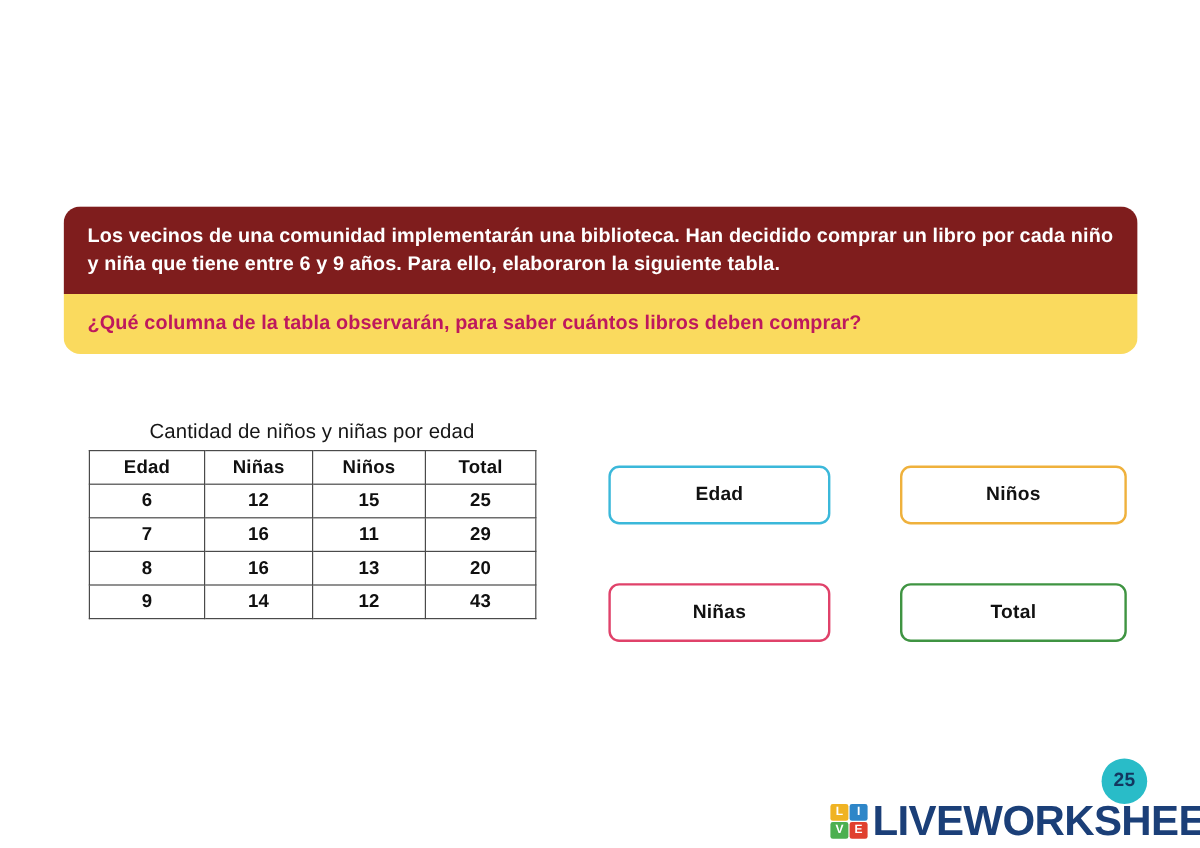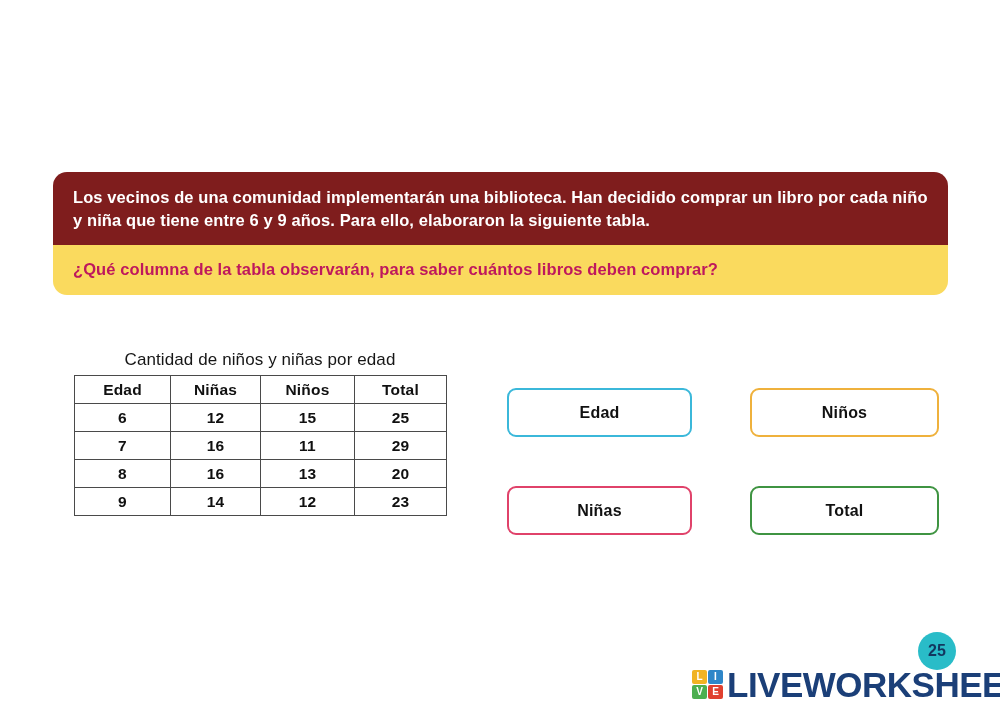--- a/index.html
+++ b/index.html
@@ -211,21 +211,21 @@
       <tr>
         <td>8</td>
         <td>16</td>
         <td>13</td>
         <td>20</td>
       </tr>
       <tr>
         <td>9</td>
         <td>14</td>
         <td>12</td>
-        <td>23</td>
+        <td>43</td>
       </tr>
     </tbody>
   </table>
 </div>
 
 <div class="options">
   <div class="option-box opt-edad">Edad</div>
   <div class="option-box opt-ninos">Niños</div>
   <div class="option-box opt-ninas">Niñas</div>
   <div class="option-box opt-total">Total</div>

